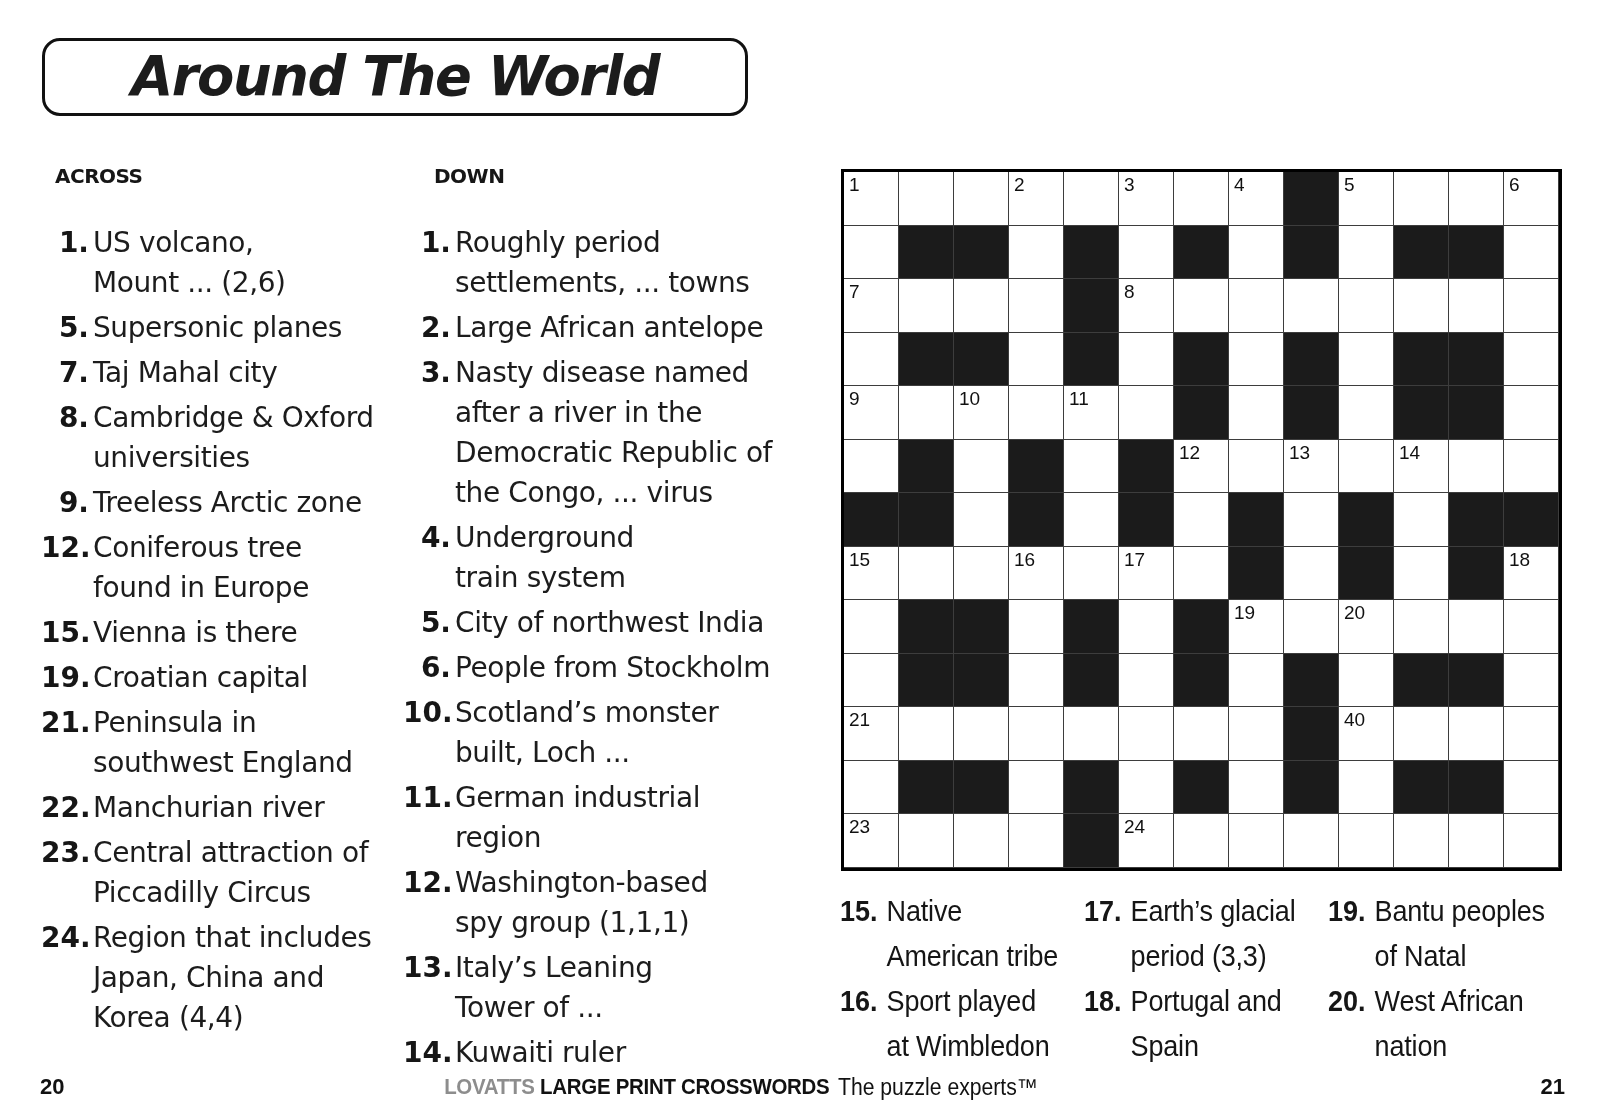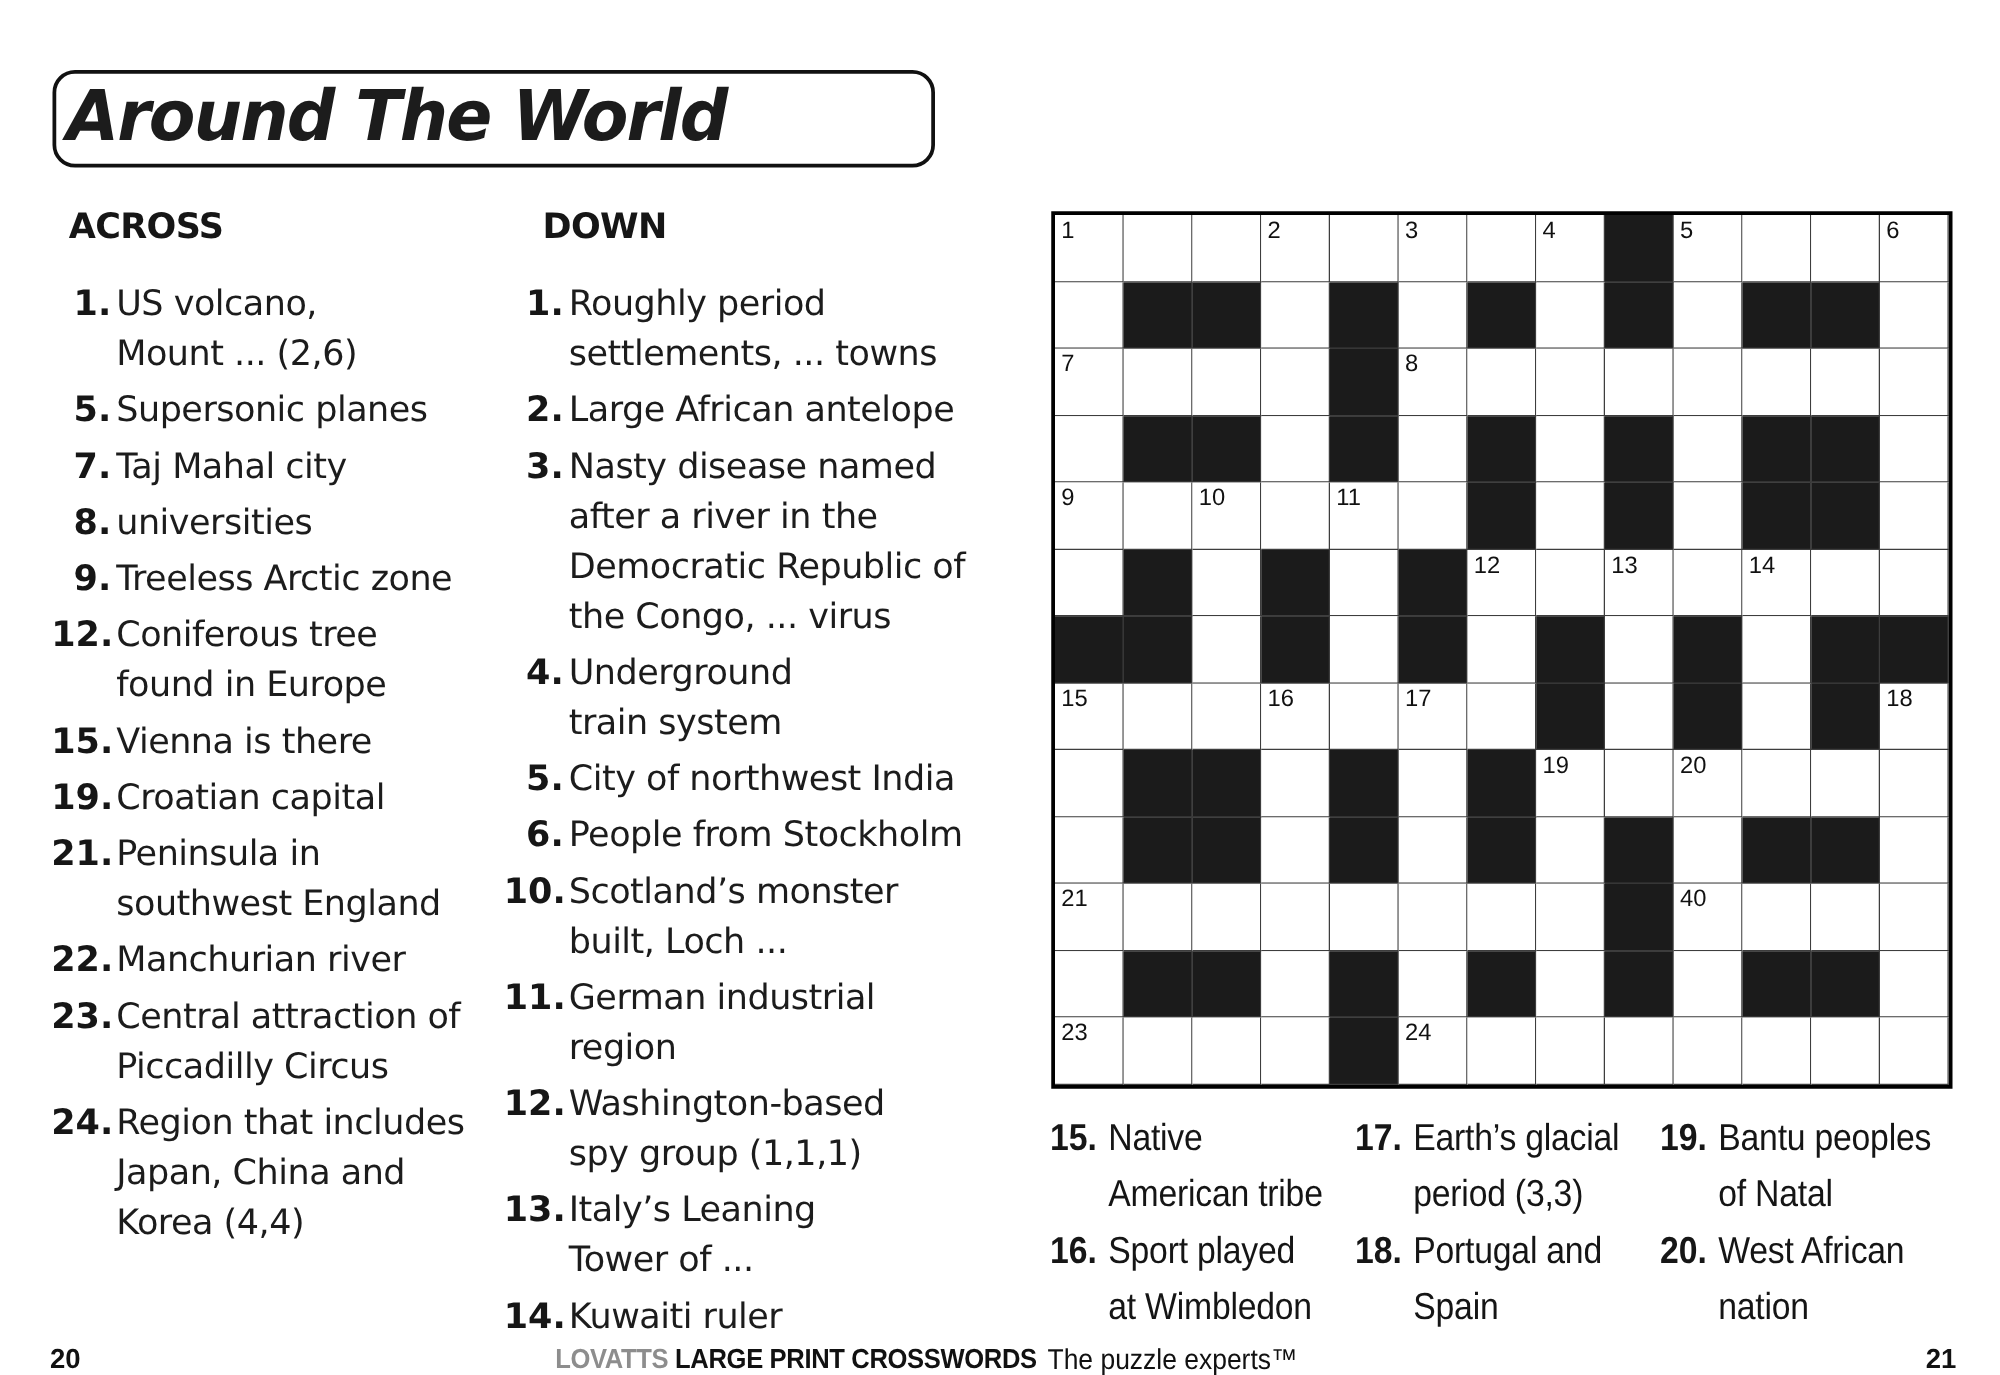--- a/index.html
+++ b/index.html
@@ -2,32 +2,32 @@
 <html><head>
 <meta charset="utf-8">
 <style>
   html,body{margin:0;padding:0;}
   body{
     width:1600px;height:1100px;position:relative;background:#ffffff;
     font-family:"DejaVu Sans",sans-serif;color:#1a1a1a;overflow:hidden;
   }
   
   .title-box{
-    position:absolute;left:42px;top:56px;width:700px;height:72px;
+    position:absolute;left:42px;top:38px;width:700px;height:72px;
     border:3.5px solid #111;border-radius:18px;
-    display:flex;align-items:center;justify-content:flex-start;background:#fff;
+    display:flex;align-items:center;justify-content:center;background:#fff;
   }
   .title-text{
     font-family:"DejaVu Sans",sans-serif;font-weight:bold;font-style:italic;
     font-size:56px;letter-spacing:-1.5px;color:#1c1c1c;
     transform:scaleX(0.97);white-space:nowrap;padding-bottom:4px;
   }
   
   .col-header{
-    position:absolute;top:164px;font-size:28px;font-weight:bold;
+    position:absolute;top:164px;font-size:20px;font-weight:bold;
     letter-spacing:-0.5px;color:#161616;
   }
   #across-header{left:55px;}
   #down-header{left:405px;margin-left:29px;}
   .clue-list{position:absolute;top:223px;}
   #across-list{left:41px;width:330px;}
   #down-list{left:403px;width:400px;}
   .clue{display:flex;margin-top:5px;}
   .clue:first-child{margin-top:0;}
   .clue-num{
@@ -111,20 +111,21 @@
     </div>
     <div class="clue">
       <div class="clue-num">7.</div>
       <div class="clue-text">
         <div class="clue-line">Taj Mahal city</div>
       </div>
     </div>
     <div class="clue">
       <div class="clue-num">8.</div>
       <div class="clue-text">
+        <div class="clue-line">Cambridge &amp; Oxford</div>
         <div class="clue-line">universities</div>
       </div>
     </div>
     <div class="clue">
       <div class="clue-num">9.</div>
       <div class="clue-text">
         <div class="clue-line">Treeless Arctic zone</div>
       </div>
     </div>
     <div class="clue">

